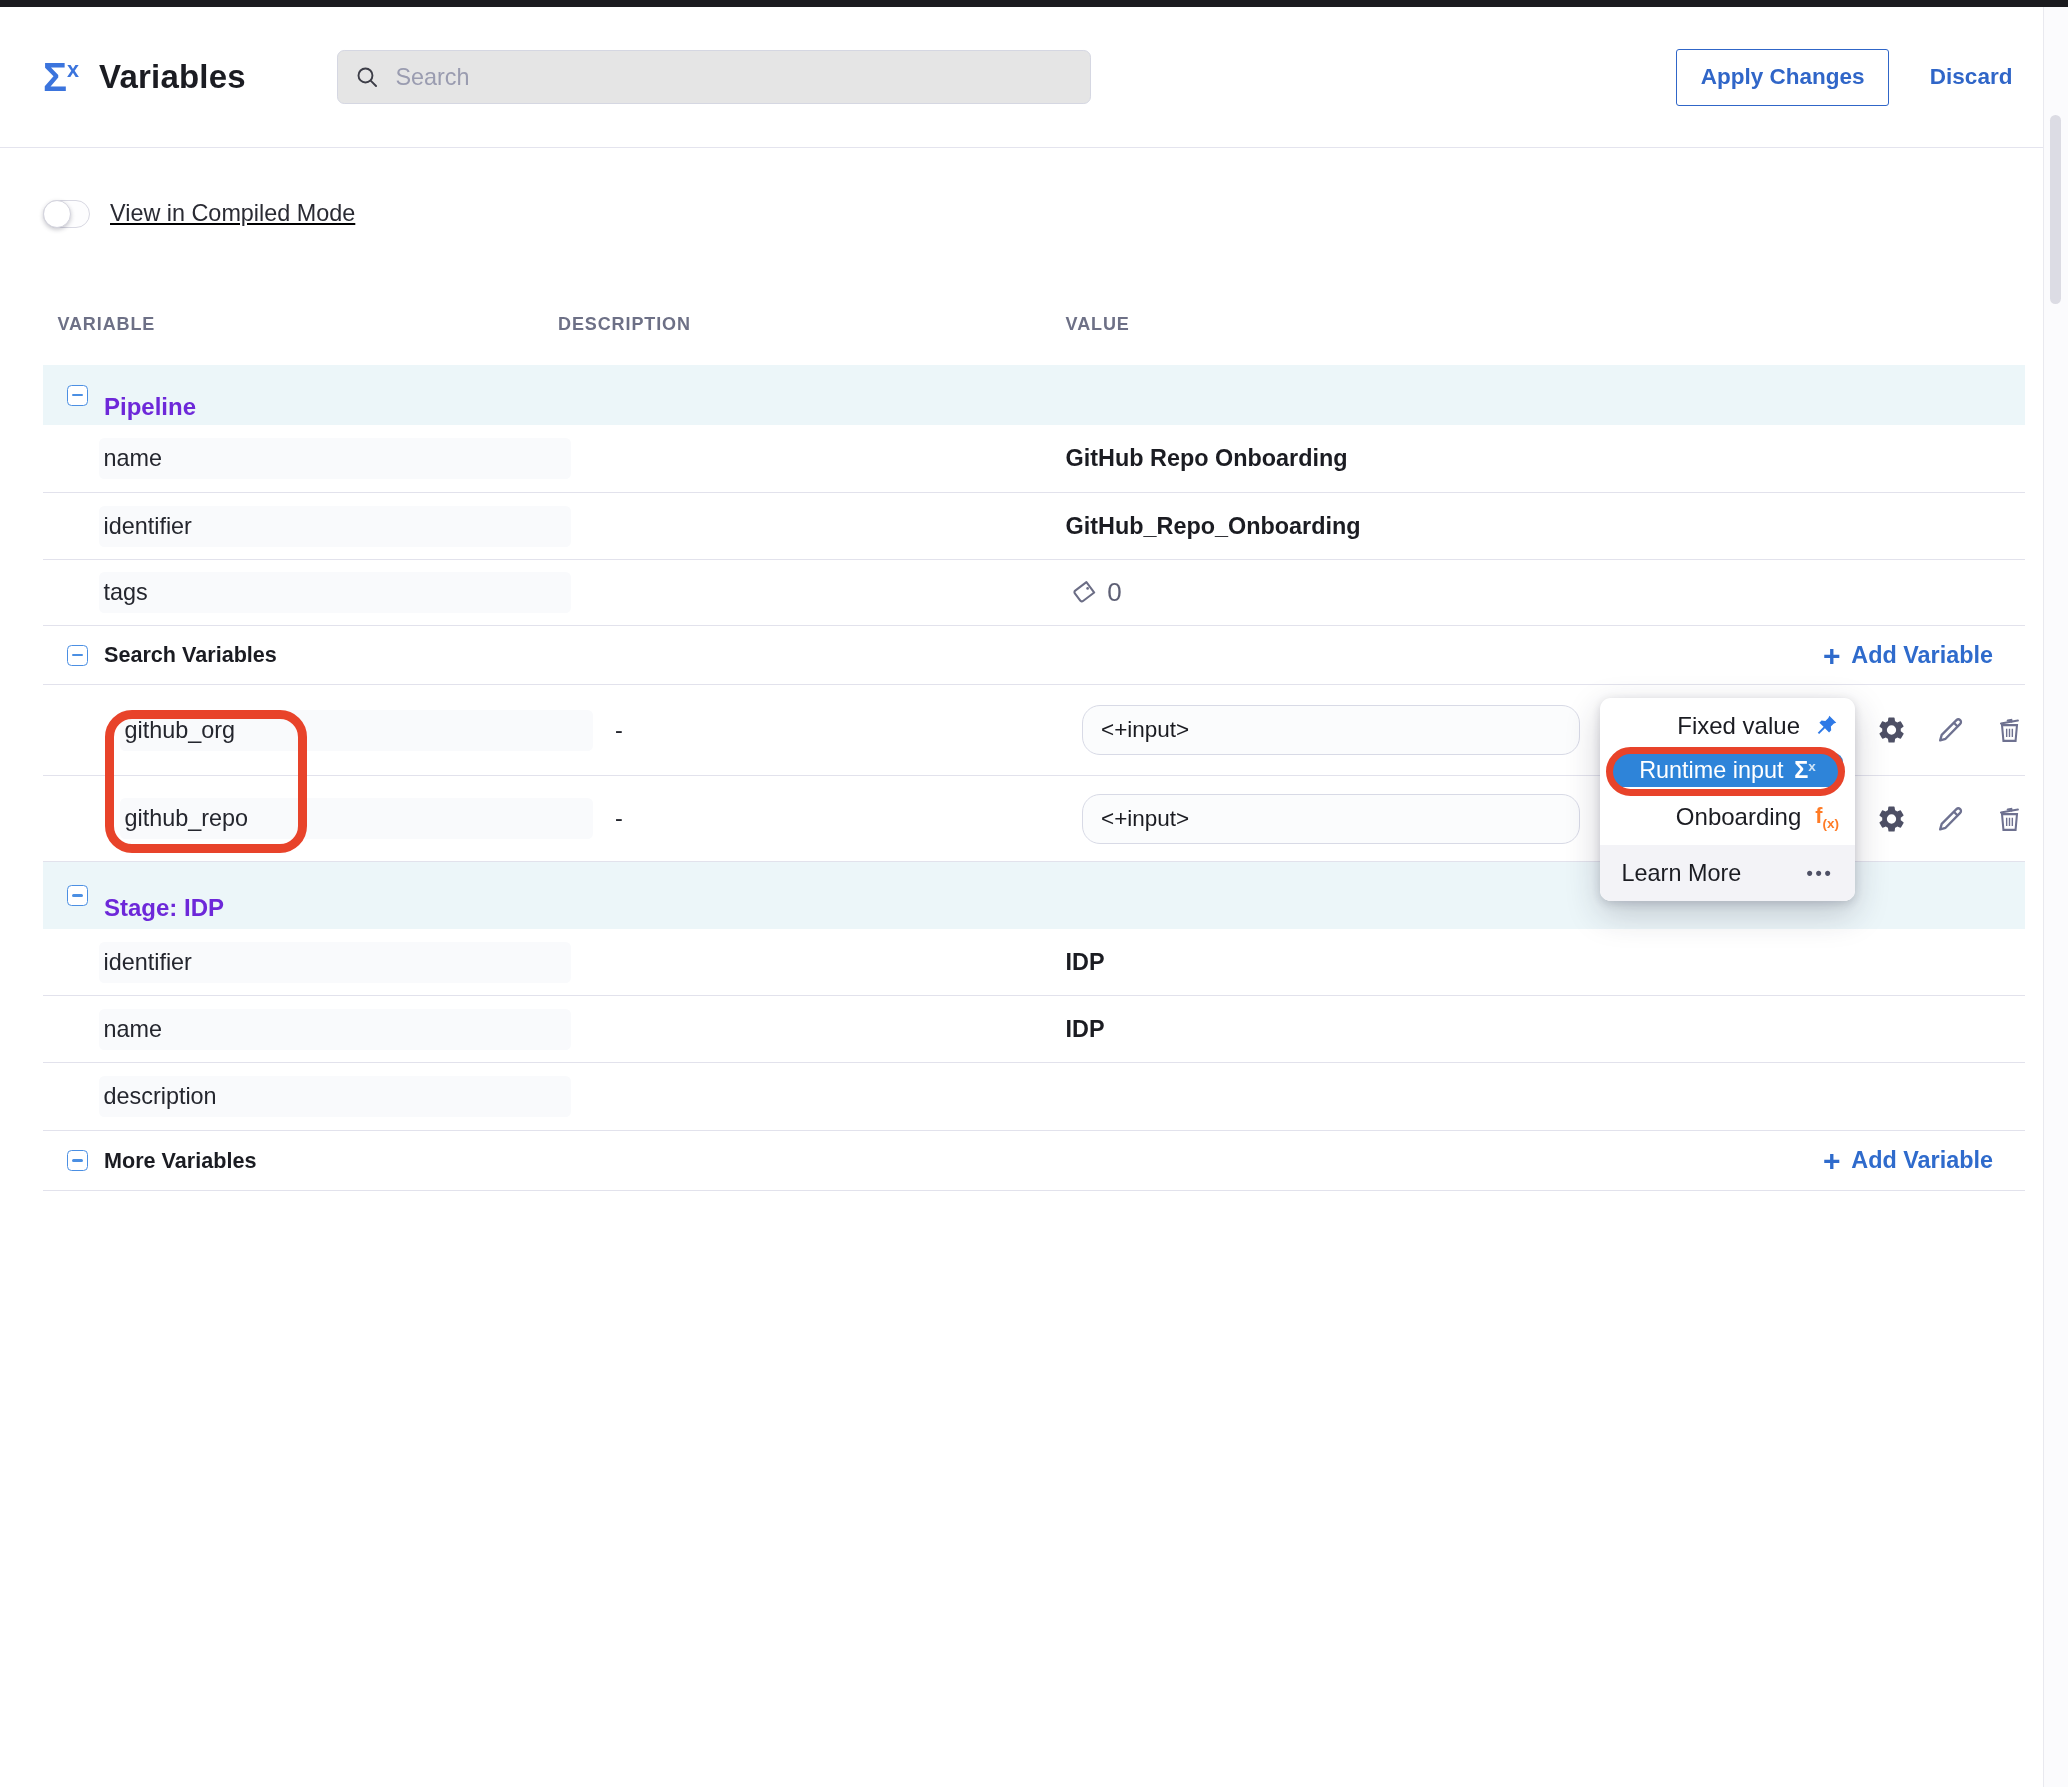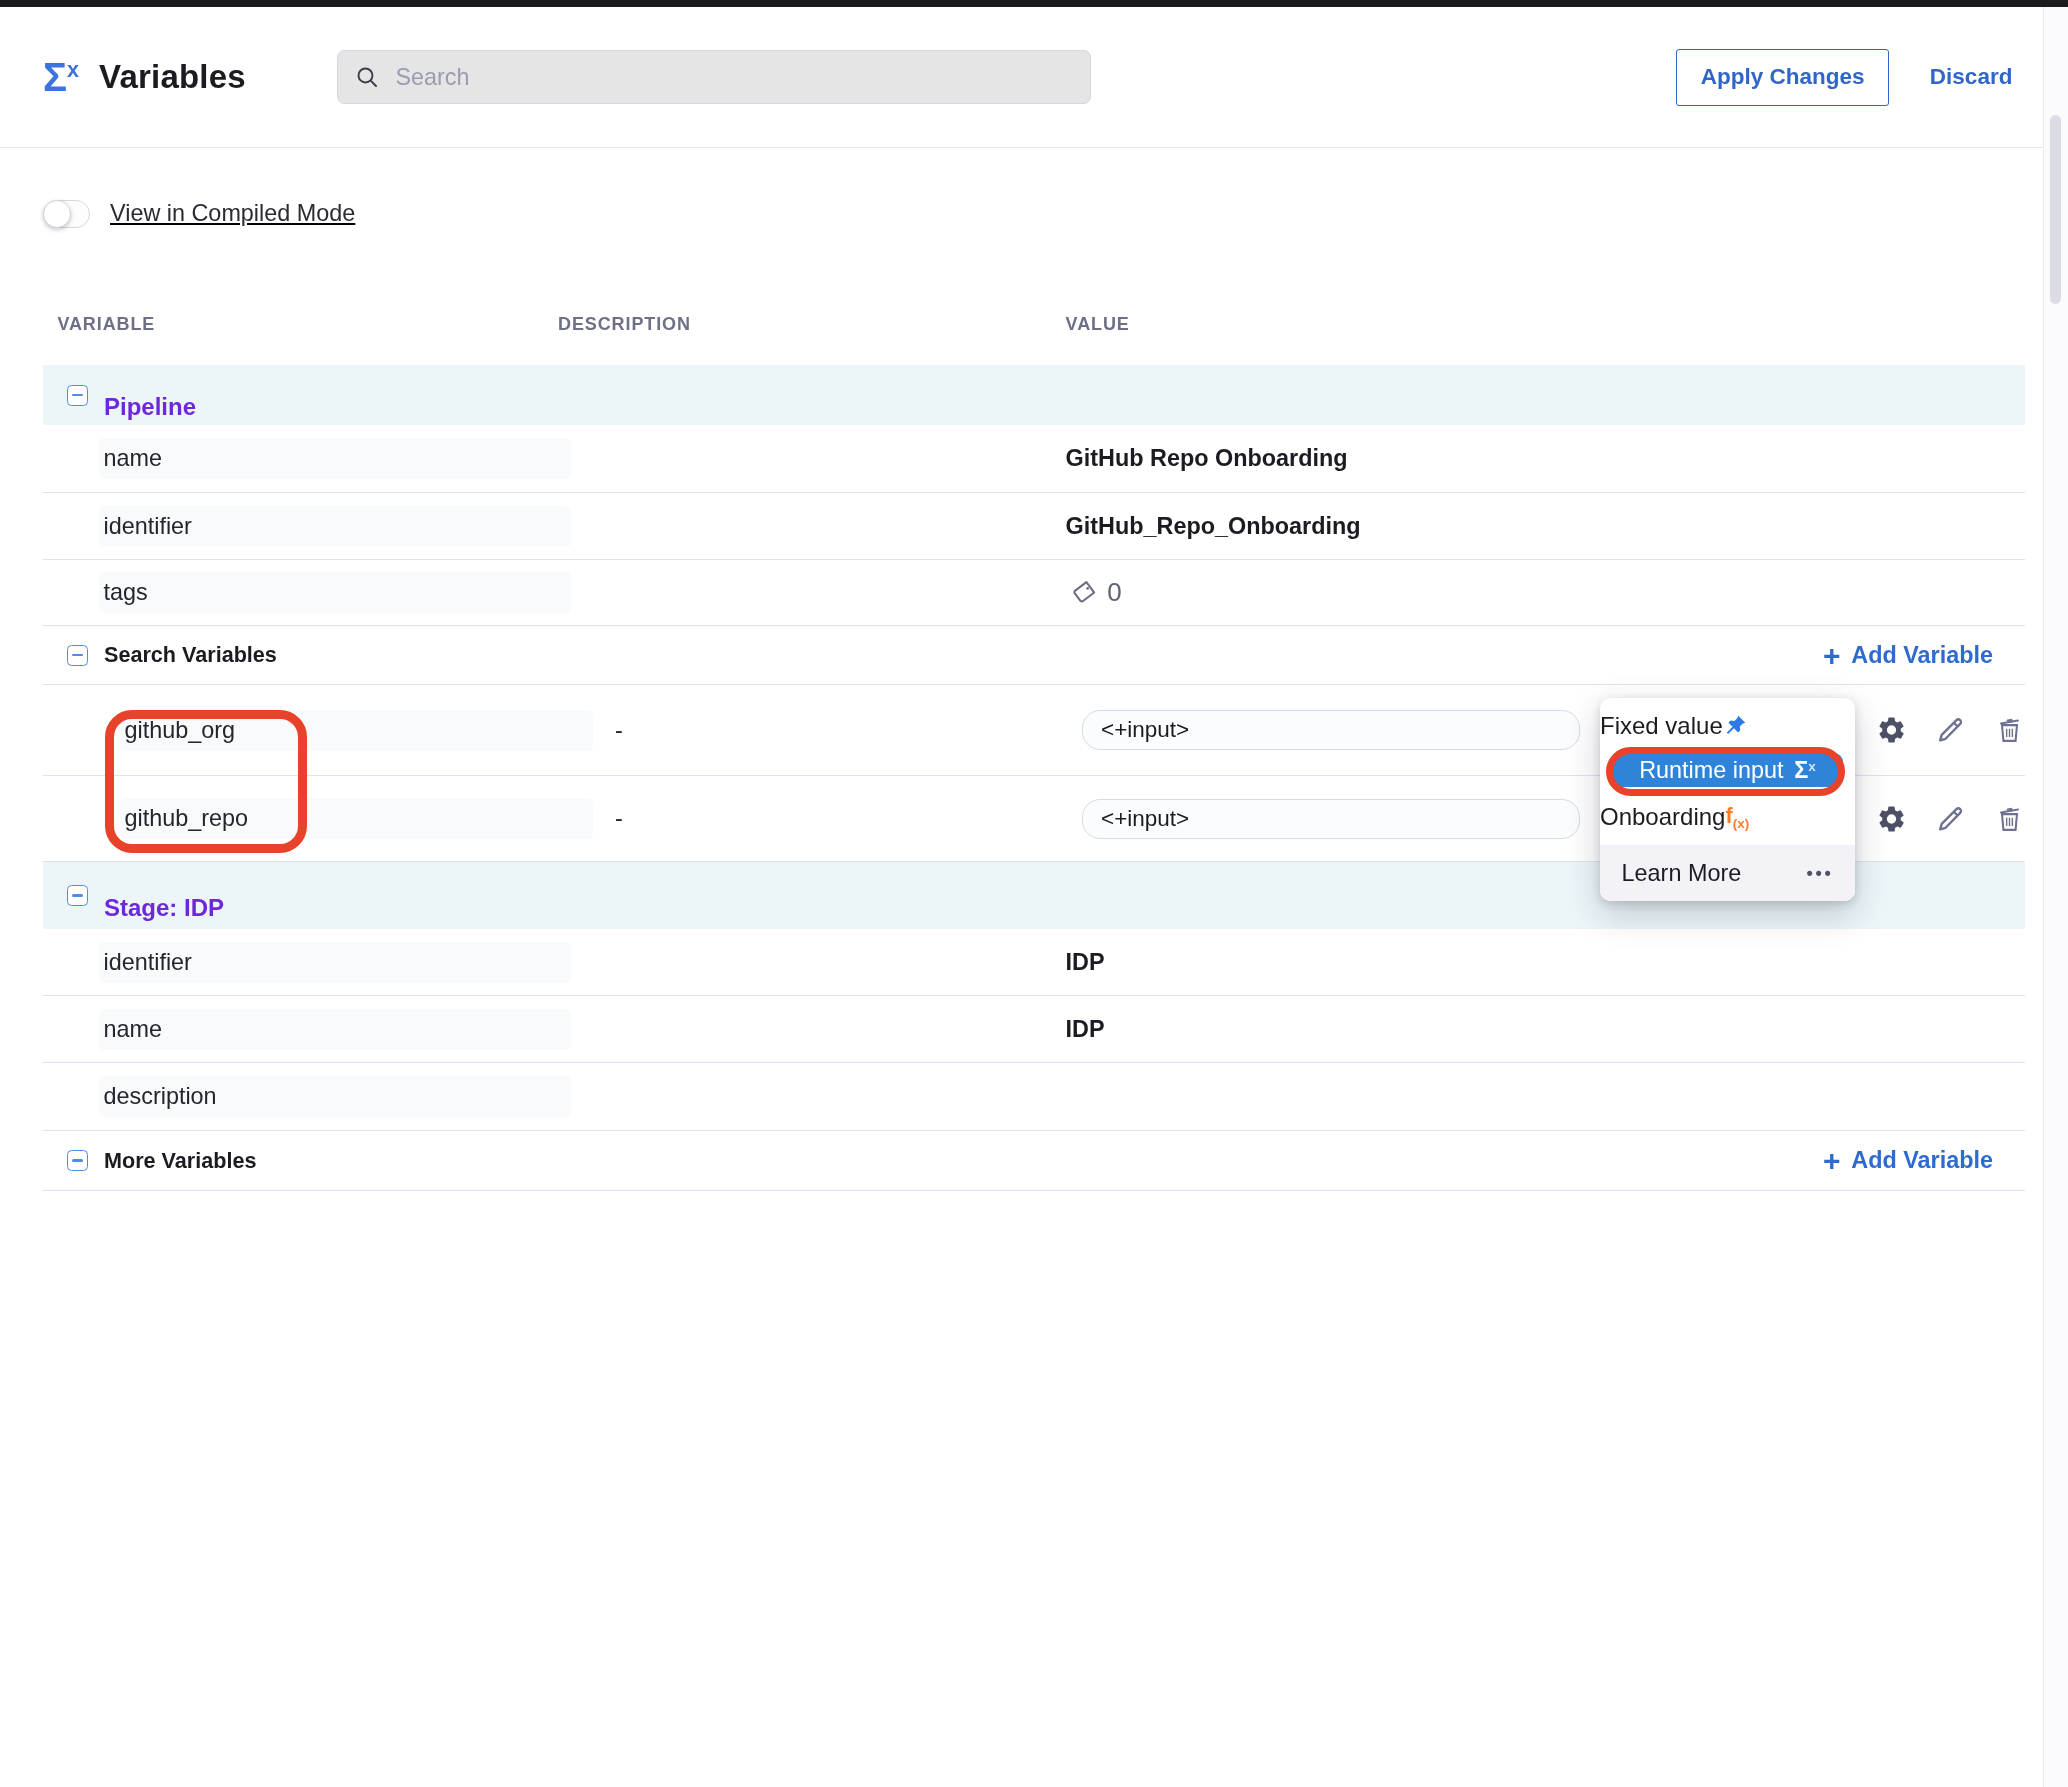--- a/index.html
+++ b/index.html
@@ -56,32 +56,32 @@
   .row-label{font-size:23.4px;color:#24262e;}
   .cell-desc{padding-left:57px;font-size:23.4px;color:#24262e;}
   .cell-val{padding-left:3.6px;font-size:23.4px;font-weight:600;color:#1b1c22;display:flex;align-items:center;}
   .tags-val{display:flex;align-items:center;gap:9px;padding-left:7.2px;color:#5e6075;font-size:26px;font-weight:400;}
 
   .add-cell{display:flex;justify-content:flex-end;align-items:center;padding-right:32px;gap:10.8px;color:#2f6bcc;cursor:pointer;}
   .add-plus{font-size:30px;font-weight:800;line-height:27px;}
   .add-label{font-size:23.4px;font-weight:600;}
 
   .val-cell{position:relative;height:100%;display:flex;align-items:center;}
-  .input-box{margin-left:20px;width:498px;height:40px;border:0.9px solid #d8dae6;border-radius:18px;background:#fbfcfd;
+  .input-box{margin-left:20px;width:498px;height:50px;border:0.9px solid #d8dae6;border-radius:18px;background:#fbfcfd;
              display:flex;align-items:center;padding-left:18px;box-sizing:border-box;font-size:22.5px;color:#1b1c22;}
   .icon-group{position:absolute;right:0;top:50%;transform:translateY(-50%);display:flex;align-items:center;gap:28px;}
   .icon-btn{width:31px;height:31px;cursor:pointer;display:flex;align-items:center;justify-content:center;}
 
   
   .red-box{position:absolute;left:105px;top:710px;width:184px;height:125px;border:9px solid #e8432a;border-radius:27px;z-index:40;pointer-events:none;}
 
   
   .dropdown{position:absolute;left:1600px;top:698px;width:255px;height:203px;background:#fff;border-radius:10.8px;
             box-shadow:0 2.7px 9px rgba(35,36,60,.16),0 12.6px 34px rgba(35,36,60,.22);z-index:50;box-sizing:border-box;}
-  .dd-item{height:41px;display:flex;align-items:center;gap:0;padding-right:16px;
+  .dd-item{height:41px;display:flex;align-items:center;justify-content:flex-end;gap:14px;padding-right:16px;
            font-size:24px;color:#1b1c22;cursor:pointer;}
   .dd-item.first{margin-top:7.2px;}
   .dd-pill{margin:7.2px 11.7px 9px 11.7px;height:34px;border-radius:9px;background:#2e84d9;color:#fff;display:flex;
            align-items:center;justify-content:center;gap:10.8px;font-size:23.4px;font-weight:500;cursor:pointer;}
   .pill-sig{display:flex;align-items:flex-start;font-weight:700;}
   .pill-sig .s{font-size:23.4px;line-height:23.4px;}
   .pill-sig .sx{font-size:13.5px;line-height:13.5px;margin-top:0.9px;color:#cfe4f7;}
   .fx{color:#ff7b26;font-size:21.6px;font-weight:600;}
   .fx sub{font-size:13.5px;}
   .dd-footer{position:absolute;left:0;right:0;bottom:0;height:56px;background:#f3f3f7;border-radius:0 0 10.8px 10.8px;

